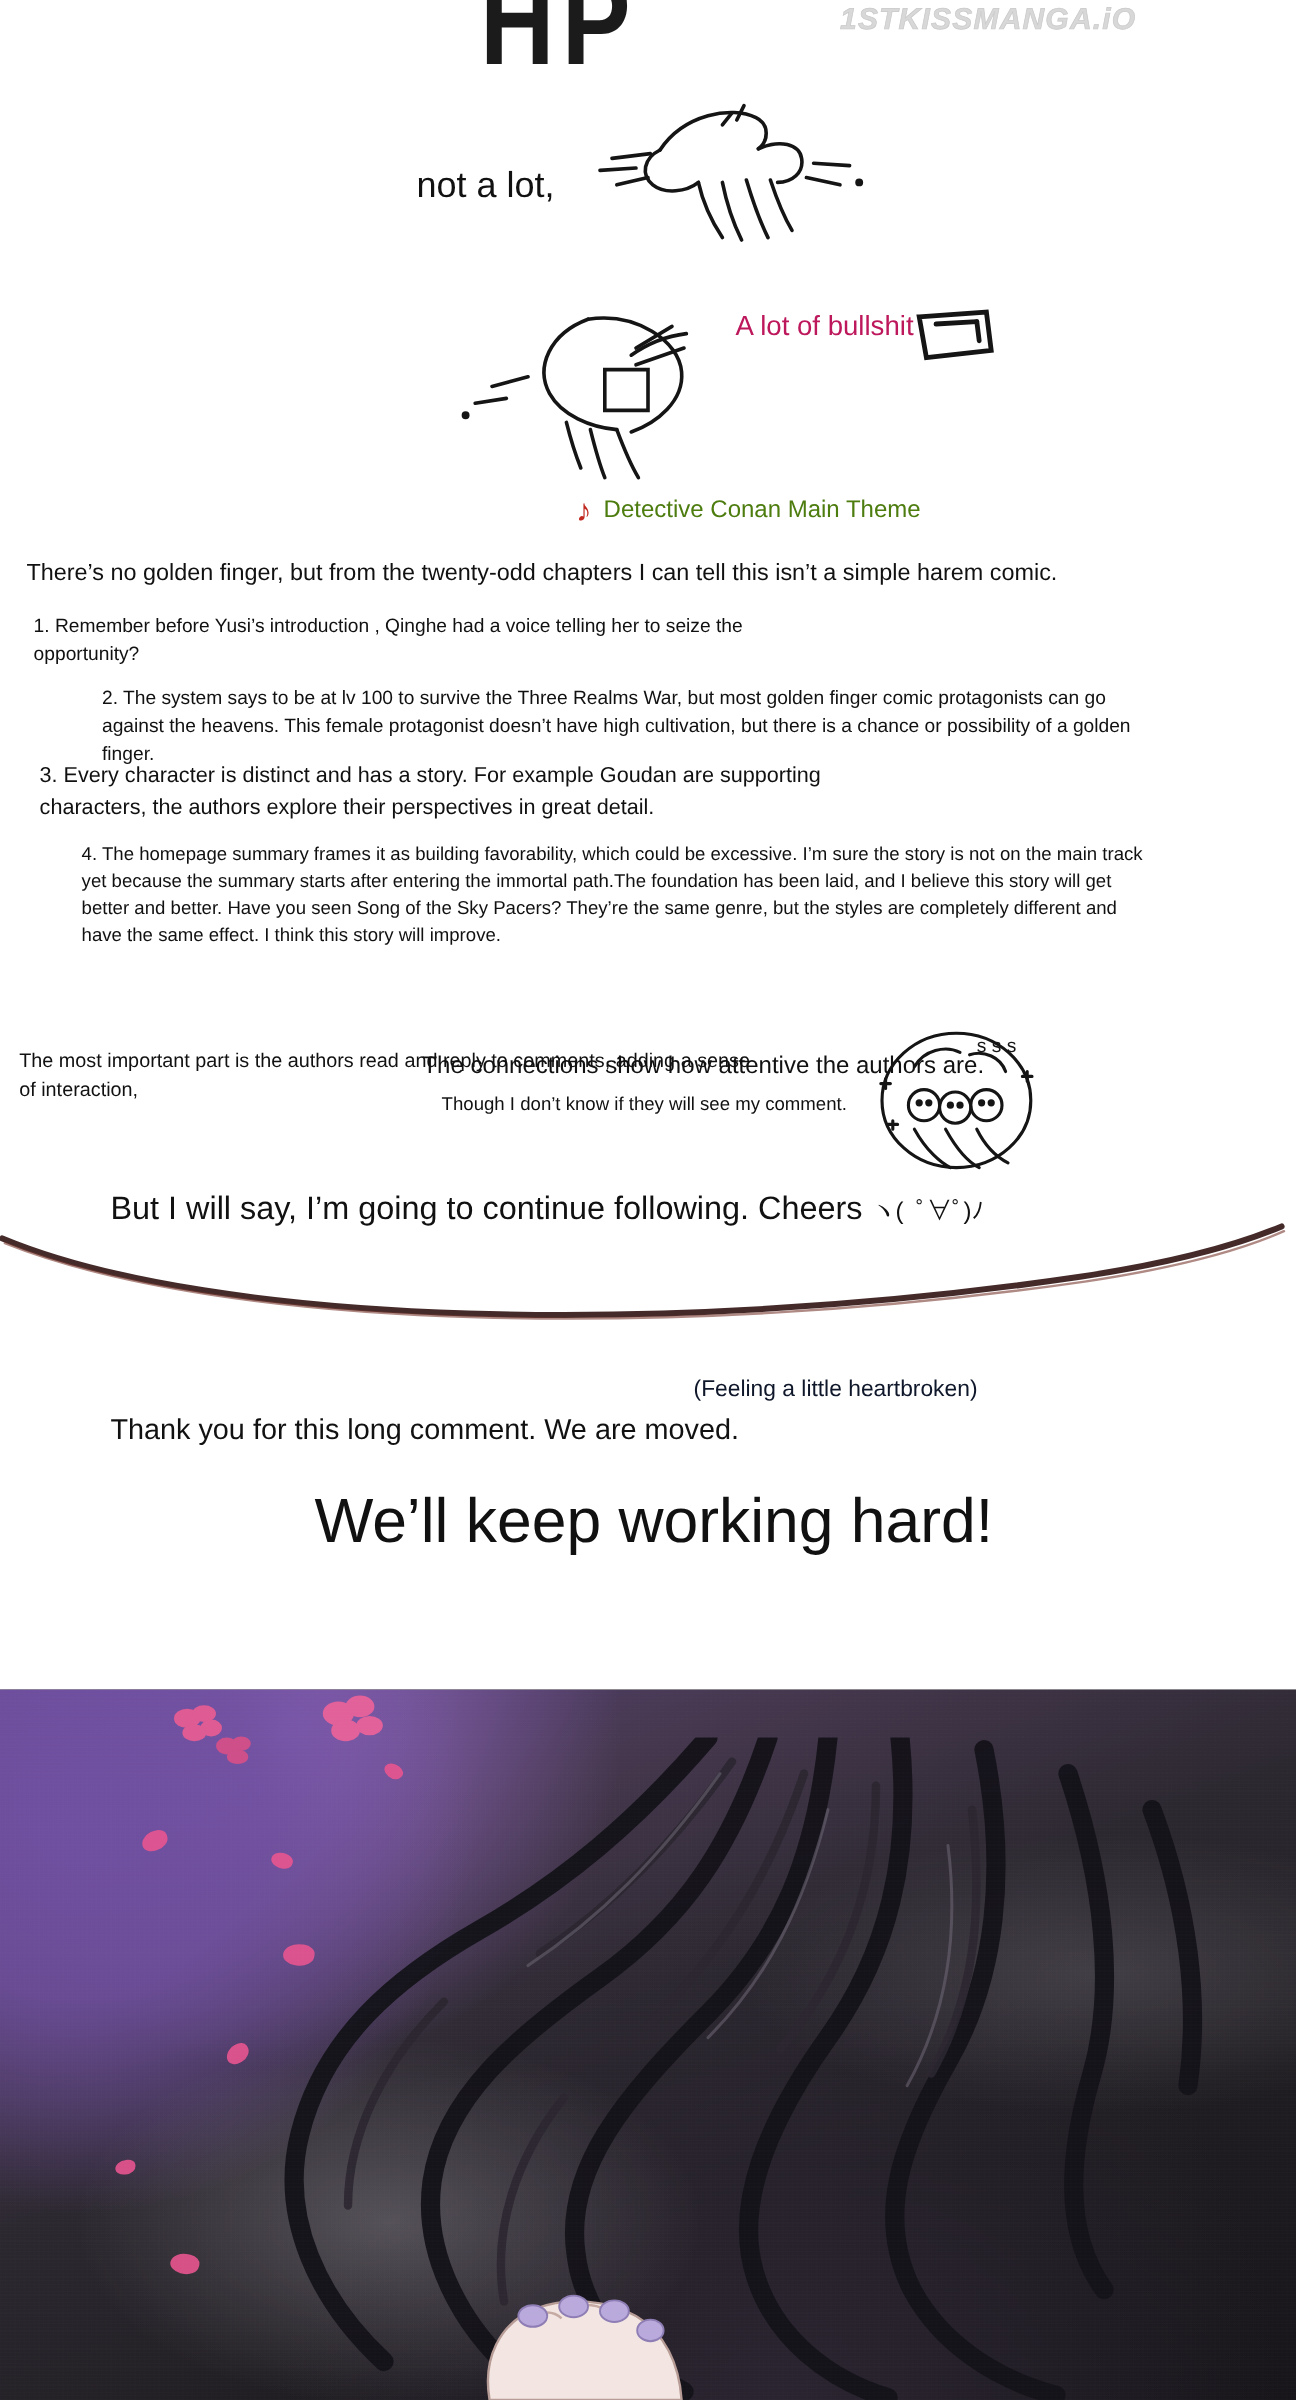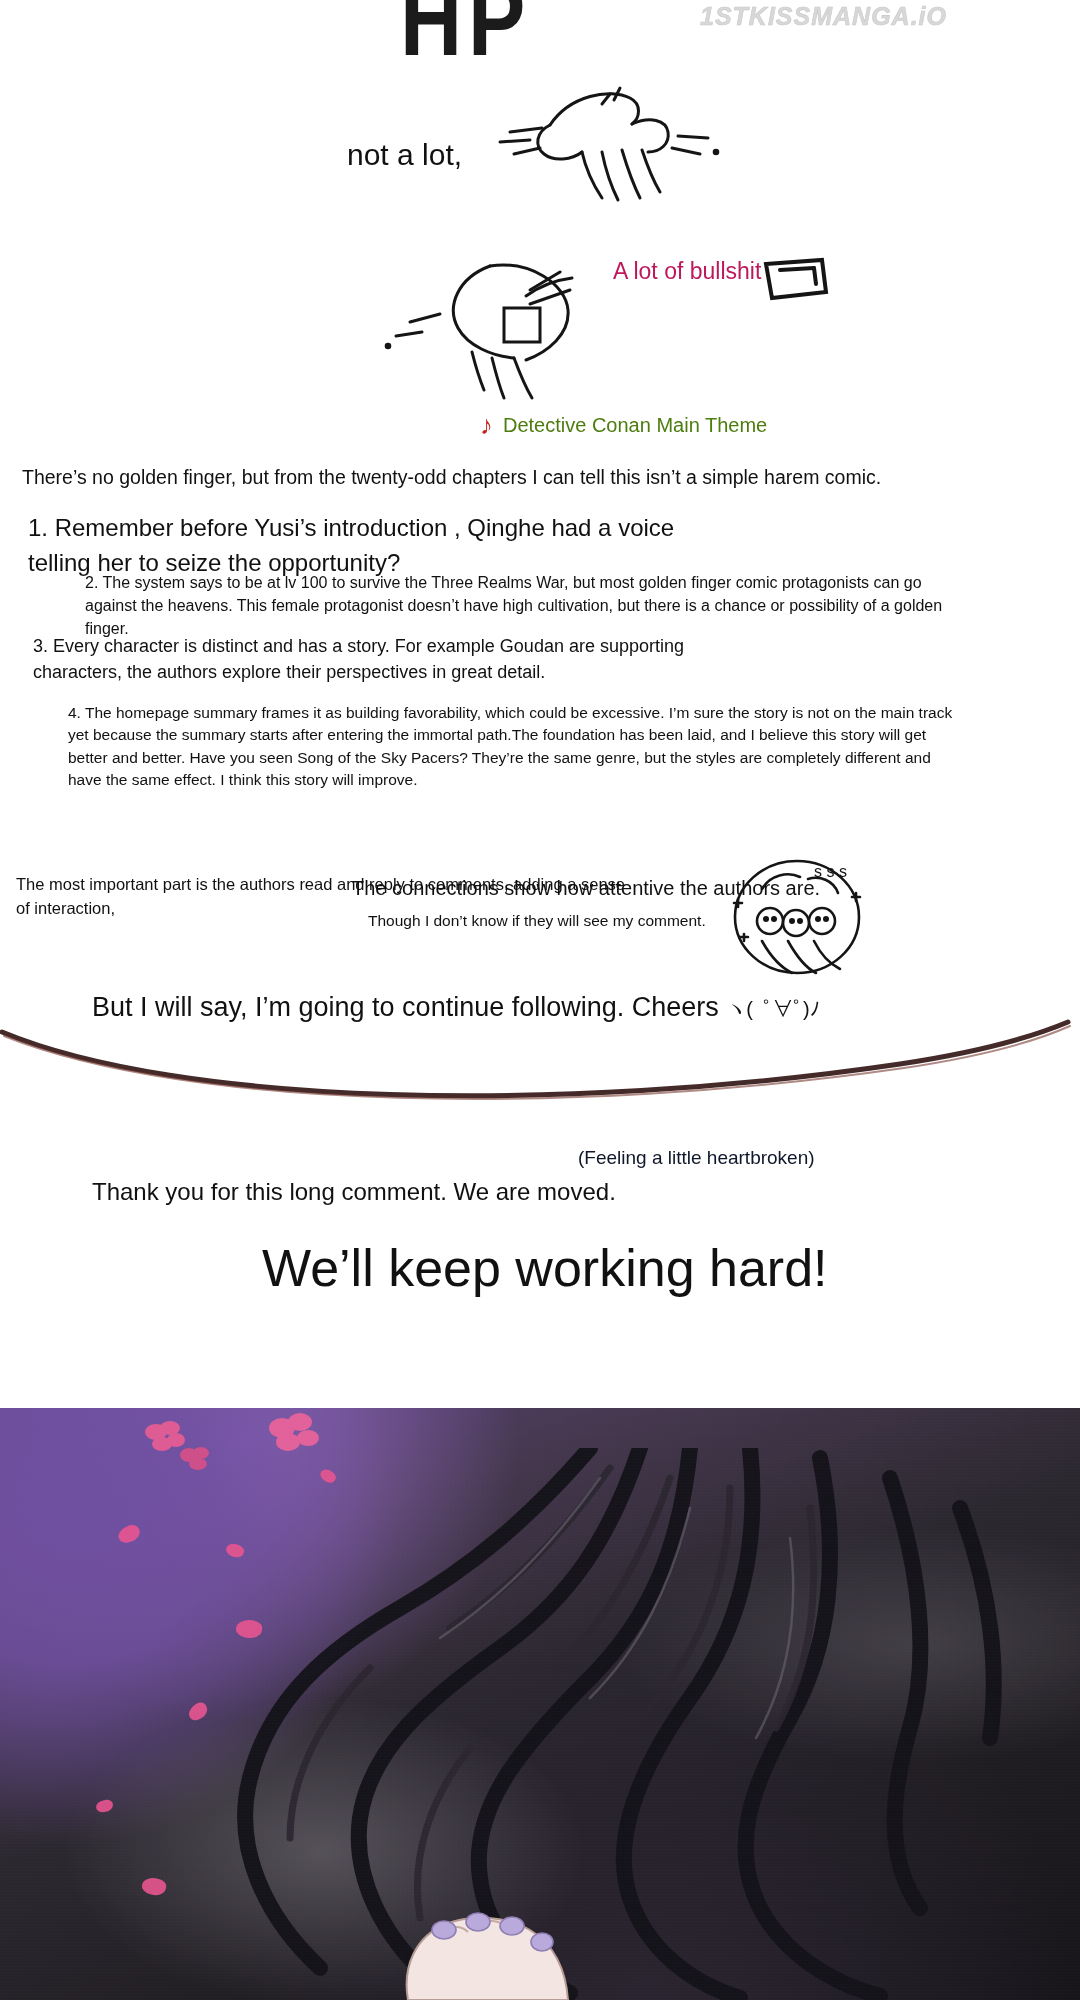--- a/index.html
+++ b/index.html
@@ -93,21 +93,21 @@
   .intro {
     top: 463px;
     left: 22px;
     width: 1030px;
     font-size: 19.5px;
   }
   .p1 {
     top: 511px;
     left: 28px;
     width: 660px;
-    font-size: 24px;
+    font-size: 16px;
   }
   .p1-side {
     top: 538px;
     left: 480px;
     width: 420px;
     font-size: 15.5px;
     color: #222;
   }
   .p2 {
     top: 571px;

